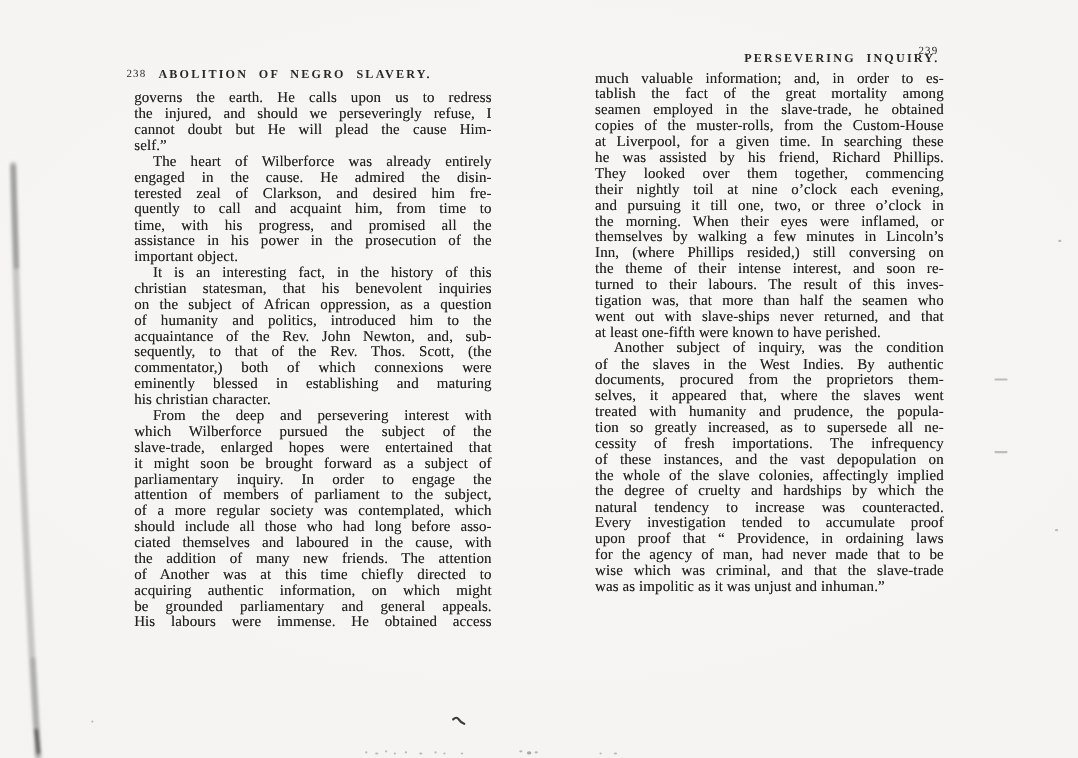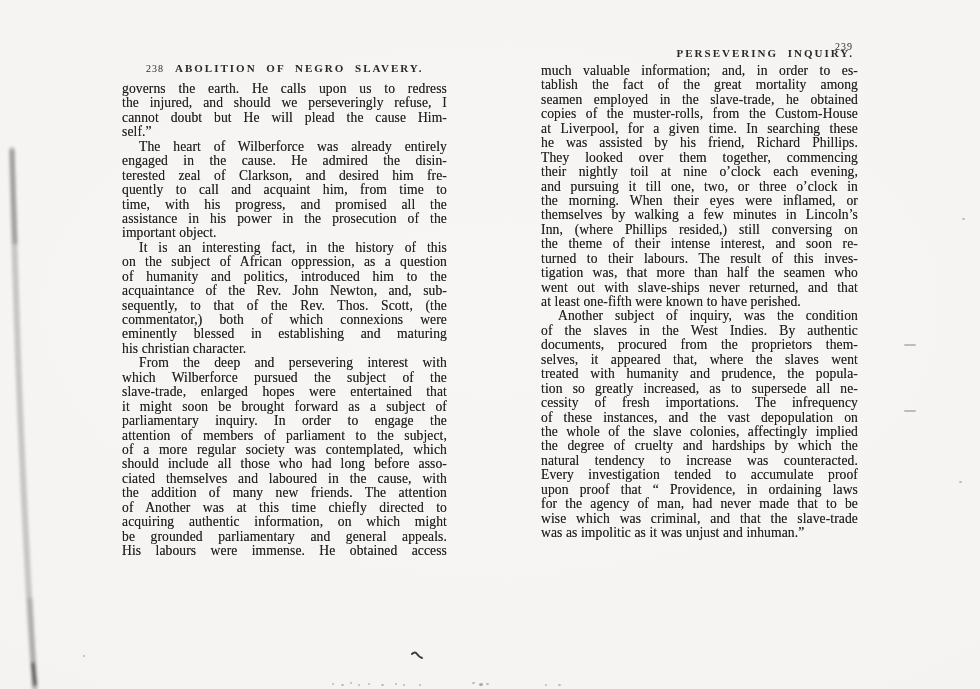--- a/index.html
+++ b/index.html
@@ -9,21 +9,21 @@
     font-family:"Liberation Serif","DejaVu Serif",serif;
     color:var(--ink,#232220);
   }
   .scan{position:absolute;inset:0;
     background:radial-gradient(ellipse 130% 110% at 50% 45%, #f7f6f4 0%, #f4f3f1 70%, #efeeec 100%);
   }
   
   .head{position:absolute;white-space:nowrap;}
   .head .folio{font-size:10px;letter-spacing:1px;color:#2a2927;}
   .head .title{font-weight:bold;font-size:11px;letter-spacing:2px;word-spacing:5px;color:#2a2927;}
-  #left-head{left:115px;top:62px;display:flex;align-items:center;margin-left:31px;}
+  #left-head{left:115px;top:62px;display:flex;align-items:flex-start;}
   #left-head .title{margin-left:11px;}
   #right-head{left:537px;top:43px;width:317px;text-align:right;}
   #right-head .folio{position:absolute;right:1px;top:-2px;}
   
   .column{position:absolute;font-size:13.6px;line-height:14.45px;
     letter-spacing:0.1px;color:#23211f;
     text-shadow:0 0 0.4px rgba(35,33,31,0.55);
   }
   #left-col{left:122px;top:82px;width:325px;}
   #right-col{left:541px;top:64px;width:317px;}
@@ -57,20 +57,21 @@
       <div class="line">cannot doubt but He will plead the cause Him-</div>
       <div class="line end">self.”</div>
       <div class="line in">The heart of Wilberforce was already entirely</div>
       <div class="line">engaged in the cause. He admired the disin-</div>
       <div class="line">terested zeal of Clarkson, and desired him fre-</div>
       <div class="line">quently to call and acquaint him, from time to</div>
       <div class="line">time, with his progress, and promised all the</div>
       <div class="line">assistance in his power in the prosecution of the</div>
       <div class="line end">important object.</div>
       <div class="line in">It is an interesting fact, in the history of this</div>
+      <div class="line">christian statesman, that his benevolent inquiries</div>
       <div class="line">on the subject of African oppression, as a question</div>
       <div class="line">of humanity and politics, introduced him to the</div>
       <div class="line">acquaintance of the Rev. John Newton, and, sub-</div>
       <div class="line">sequently, to that of the Rev. Thos. Scott, (the</div>
       <div class="line">commentator,) both of which connexions were</div>
       <div class="line">eminently blessed in establishing and maturing</div>
       <div class="line end">his christian character.</div>
       <div class="line in">From the deep and persevering interest with</div>
       <div class="line">which Wilberforce pursued the subject of the</div>
       <div class="line">slave-trade, enlarged hopes were entertained that</div>

